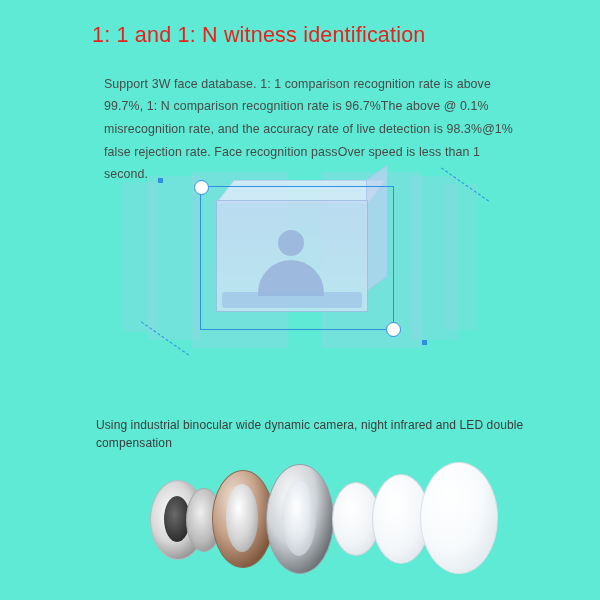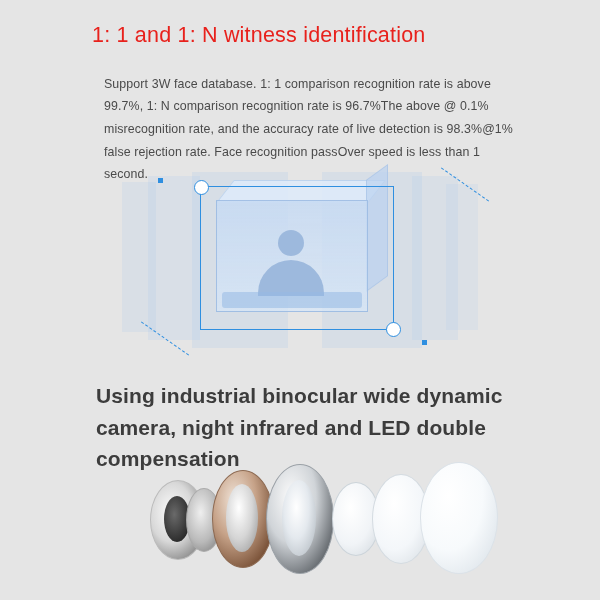--- a/index.html
+++ b/index.html
@@ -10,21 +10,21 @@
     width: 600px;
     height: 600px;
     background: #ffffff;
     font-family: "Liberation Sans", sans-serif;
     overflow: hidden;
   }
   .page {
     position: relative;
     width: 600px;
     height: 600px;
-    background: #e5e5e5;
+    background: #5eead4;
   }
 
   
   .section-one {
     position: absolute;
     left: 0;
     top: 0;
     width: 600px;
   }
   .headline {
@@ -157,25 +157,25 @@
     height: 5px;
     background: #2f8fe0;
   }
   .tick-1 { left: 36px;  top: 6px;   }
   .tick-2 { left: 300px; top: 168px; }
 
   
   .subhead {
     position: absolute;
     left: 96px;
-    top: 380px;
+    top: 416px;
     width: 470px;
     margin: 0;
-    font-size: 21px;
-    font-weight: 700;
+    font-size: 12px;
+    font-weight: 400;
     color: #3c3c3c;
     line-height: 1.5;
     letter-spacing: 0.1px;
   }
 
   
   .illo-lens {
     position: absolute;
     left: 120px;
     top: 462px;

